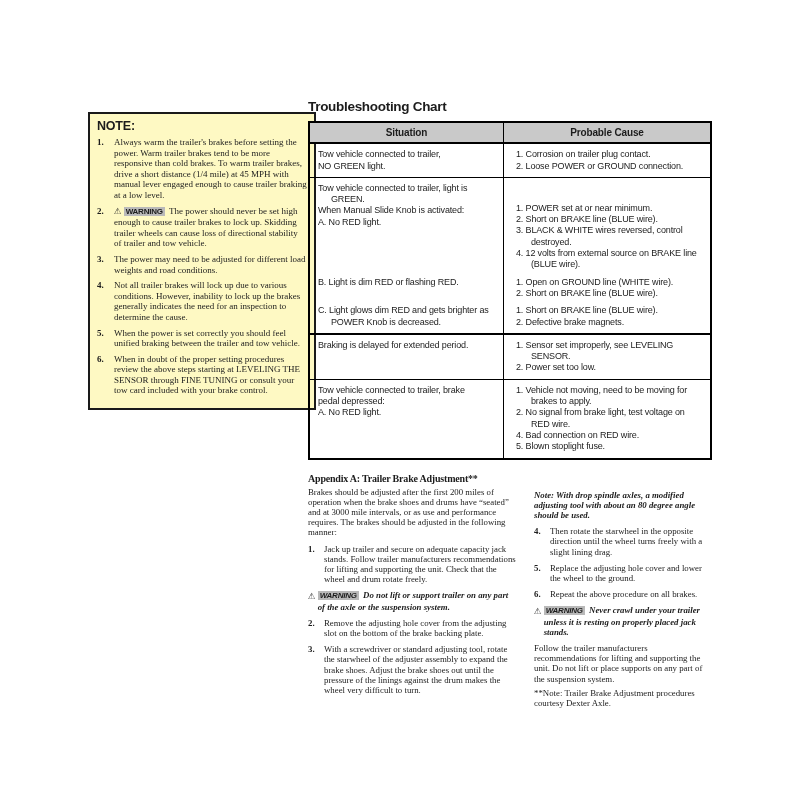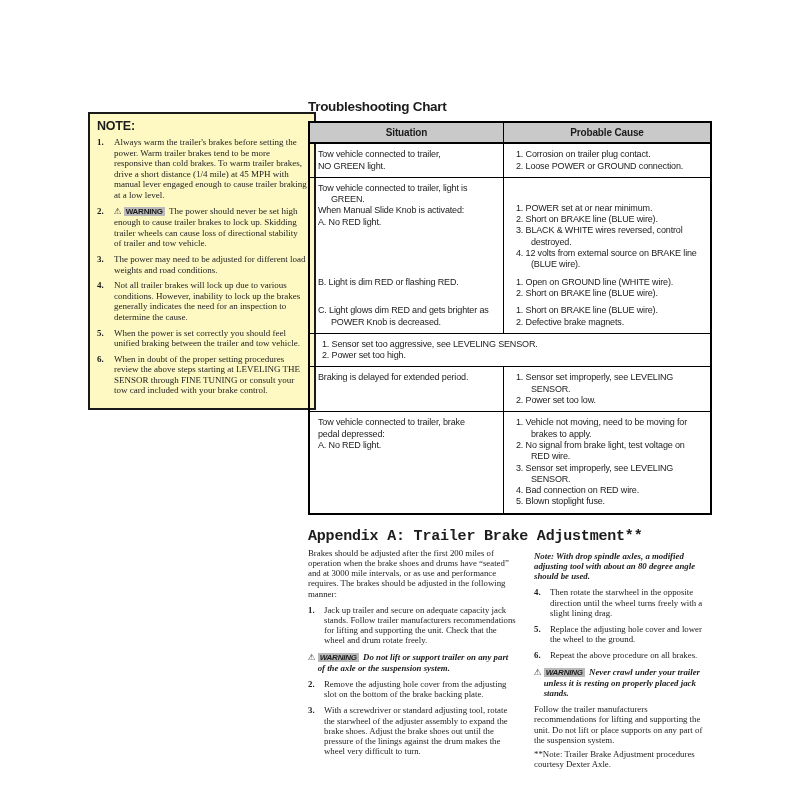--- a/index.html
+++ b/index.html
@@ -59,22 +59,22 @@
   .pair:last-child  .sit-cell, .pair:last-child  .cause-cell { padding-bottom:5px; }
   .trow[data-row="1"] .pair:first-child .cause-cell { padding-top:25px; }
   .trow[data-row="1"] .pair + .pair .sit-cell,
   .trow[data-row="1"] .pair + .pair .cause-cell { padding-top:4px; }
   .sit-p  { padding-left:13px; text-indent:-13px; }
   .cause  { padding-left:15px; text-indent:-15px; }
 
   
   .appendix { margin-top:13px; }
   .appendix-title {
-    font-family:Liberation Mono, monospace; font-weight:bold;
-    font-size:15px; letter-spacing:-0.2px; margin:0 0 3px 0;
+    font-family:Liberation Serif, serif; font-weight:bold;
+    font-size:10px; letter-spacing:-0.2px; margin:0 0 3px 0;
   }
   .ap-cols { display:flex; gap:18px; font-size:8.8px; line-height:10.2px; }
   .ap-left { width:208px; flex-shrink:0; }
   .ap-right { flex:1; padding-top:3px; }
   .ap-intro { margin:0 0 6px 0; }
   .ap-item { display:flex; margin-bottom:6px; }
   .ap-num { width:16px; flex-shrink:0; font-weight:bold; }
   .ap-item-text { flex:1; }
   .ap-warning { display:flex; margin:0 0 6px 0; }
   .ap-warning .warn-body { flex:1; font-weight:bold; font-style:italic; }
@@ -167,24 +167,20 @@
                 <div class="sit-p">C.  Light glows dim RED and gets brighter as POWER Knob is decreased.</div>
               </div>
               <div class="cause-cell">
                 <div class="cause">1.  Short on BRAKE line (BLUE wire).</div>
                 <div class="cause">2.  Defective brake magnets.</div>
               </div>
             </div>
           </div>
           <div class="trow" data-row="2">
             <div class="pair">
-              <div class="cause-cell">
-                <div class="cause">1.  Sensor set too aggressive, see LEVELING SENSOR.</div>
-                <div class="cause">2.  Power set too high.</div>
-              </div>
             </div>
           </div>
           <div class="trow" data-row="3">
             <div class="pair">
               <div class="sit-cell">
                 <div class="sit-p">Braking is delayed for extended period.</div>
               </div>
               <div class="cause-cell">
                 <div class="cause">1.  Sensor set improperly, see LEVELING SENSOR.</div>
                 <div class="cause">2.  Power set too low.</div>
@@ -194,21 +190,20 @@
           <div class="trow" data-row="4">
             <div class="pair">
               <div class="sit-cell">
                 <div class="sit-p">Tow vehicle connected to trailer, brake</div>
                 <div class="sit-p">pedal depressed:</div>
                 <div class="sit-p">A.  No RED light.</div>
               </div>
               <div class="cause-cell">
                 <div class="cause">1.  Vehicle not moving, need to be moving for brakes to apply.</div>
                 <div class="cause">2.  No signal from brake light, test voltage on RED wire.</div>
-                <div class="cause">3.  Sensor set improperly, see LEVELING SENSOR.</div>
                 <div class="cause">4.  Bad connection on RED wire.</div>
                 <div class="cause">5.  Blown stoplight fuse.</div>
               </div>
             </div>
           </div>
         </div>
     </div>
 
     <div class="appendix">
       <h2 class="appendix-title">Appendix A: Trailer Brake Adjustment**</h2>

